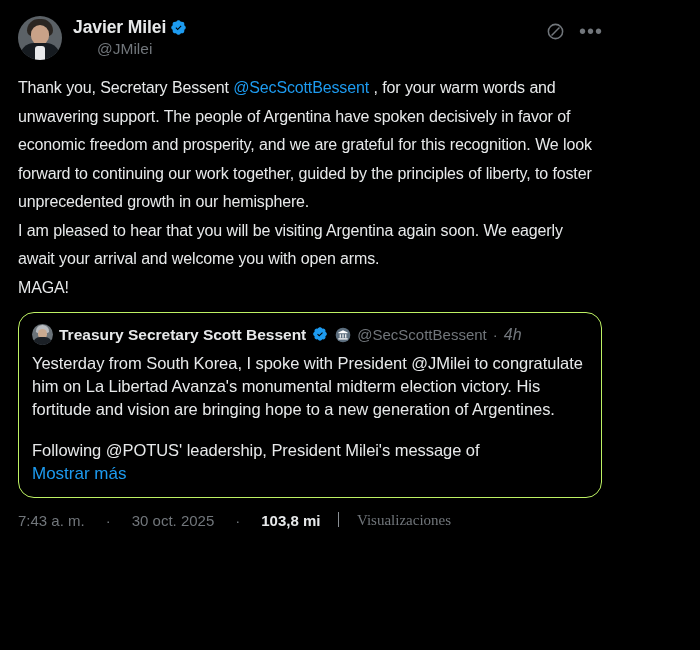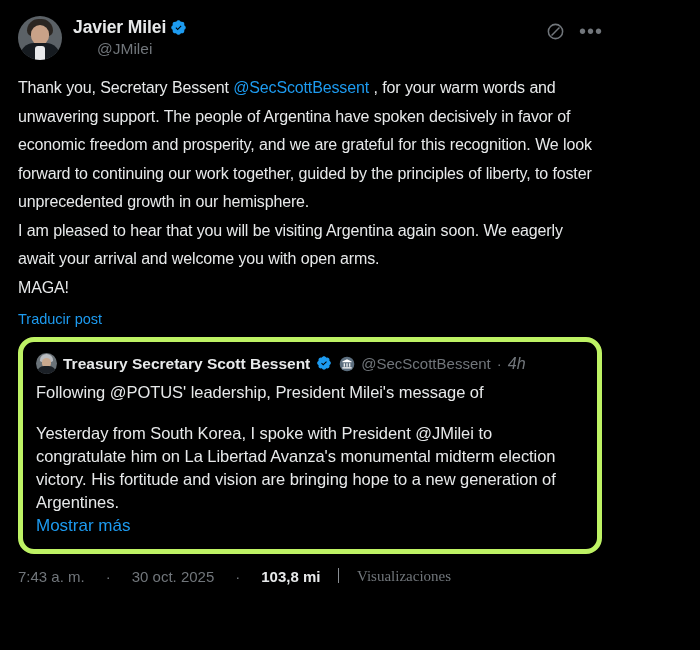--- a/index.html
+++ b/index.html
@@ -135,21 +135,21 @@
   .translate {
     margin-top: 9px;
     font-size: 14.5px;
     color: #1d9bf0;
     cursor: pointer;
   }
 
   
   .quote {
     margin-top: 10px;
-    border: 5px solid #bef264;
+    border: 1px solid #bef264;
     border-radius: 16px;
     padding: 11px 13px 13px 13px;
     box-sizing: border-box;
   }
   .quote-head {
     display: flex;
     align-items: center;
     gap: 6px;
     flex-wrap: nowrap;
   }
@@ -285,21 +285,20 @@
       </div>
     </div>
   </div>
 
   <div class="tweet-text">
     <span>Thank you, Secretary Bessent </span><span class="mention">@SecScottBessent</span><span> , for your warm words and unwavering support. The people of Argentina have spoken decisively in favor of economic freedom and prosperity, and we are grateful for this recognition. We look forward to continuing our work together, guided by the principles of liberty, to foster unprecedented growth in our hemisphere.</span><br>
     <span>I am pleased to hear that you will be visiting Argentina again soon. We eagerly await your arrival and welcome you with open arms.</span><br>
     <span>MAGA!</span>
   </div>
 
-  <div class="translate">Traducir post</div>
 
   <div class="quote">
     <div class="quote-head">
       <div class="q-avatar">
         <div class="q-hair"></div>
         <div class="q-face"></div>
         <div class="q-body"></div>
       </div>
       <span class="q-name">Treasury Secretary Scott Bessent</span>
       <span class="verified">
@@ -312,22 +311,22 @@
         <svg viewBox="0 0 24 24" width="16" height="16" aria-hidden="true">
           <circle cx="12" cy="12" r="11" fill="#5c6e7e"></circle>
           <path fill="#ffffff" d="M12 5l7 3.2v1.3H5V8.2L12 5zM7 11h1.8v5H7v-5zm4.1 0h1.8v5h-1.8v-5zm4.1 0H17v5h-1.8v-5zM5 17h14v1.6H5V17z"></path>
         </svg>
       </span>
       <span class="q-handle">@SecScottBessent</span>
       <span class="q-dot">·</span>
       <span class="q-time">4h</span>
     </div>
     <div class="quote-text">
+      <p>Yesterday from South Korea, I spoke with President @JMilei to congratulate him on La Libertad Avanza's monumental midterm election victory. His fortitude and vision are bringing hope to a new generation of Argentines.</p>
       <p>Following @POTUS' leadership, President Milei's message of</p>
-      <p>Yesterday from South Korea, I spoke with President @JMilei to congratulate him on La Libertad Avanza's monumental midterm election victory. His fortitude and vision are bringing hope to a new generation of Argentines.</p>
     </div>
     <div class="show-more">Mostrar más</div>
   </div>
 
   <div class="footer">
     <span>7:43 a. m.</span>
     <span class="sep">·</span>
     <span>30 oct. 2025</span>
     <span class="sep">·</span>
     <span class="views-count">103,8 mi</span>

